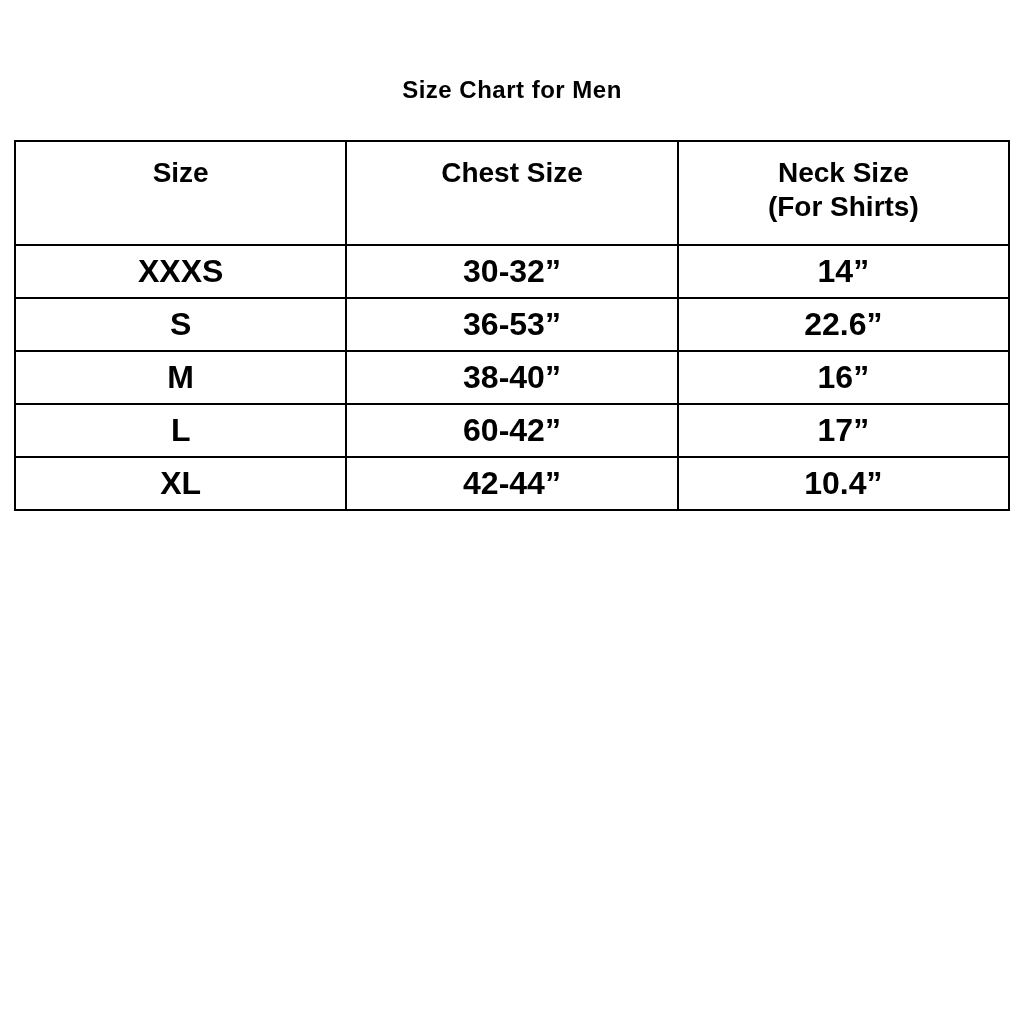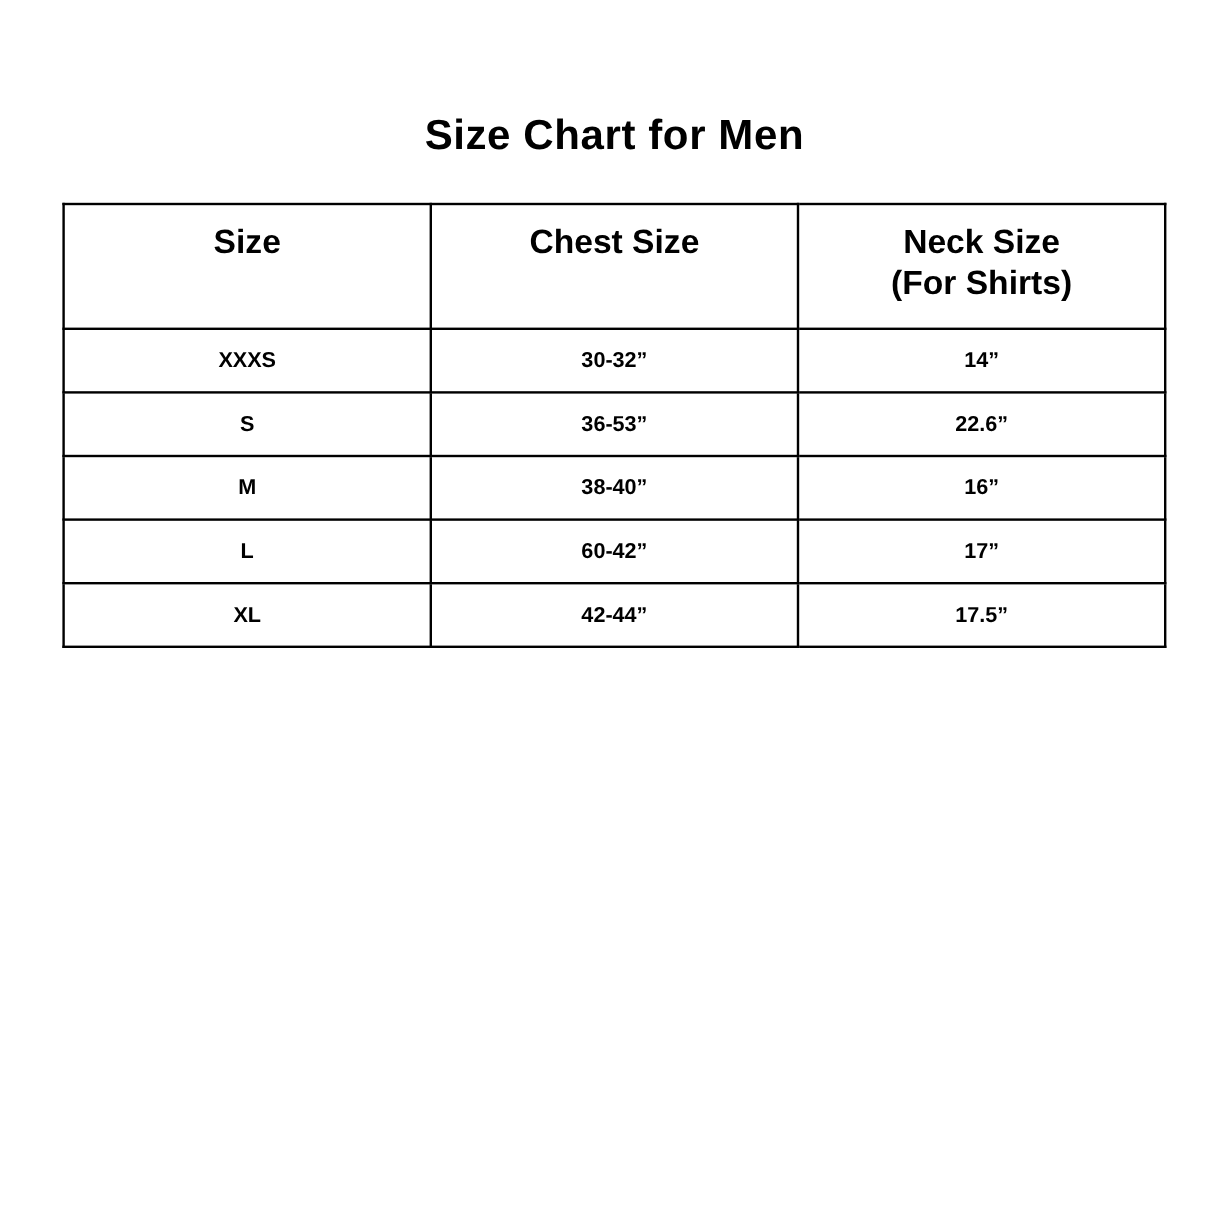--- a/index.html
+++ b/index.html
@@ -8,29 +8,29 @@
   }
   body {
     width: 1024px;
     height: 1024px;
     background: #ffffff;
     color: #000000;
     font-family: "Liberation Sans", sans-serif;
     overflow: hidden;
   }
   .page-title {
-    margin: 17px;
+    margin: 0;
     padding-top: 76px;
     text-align: center;
-    font-size: 35px;
+    font-size: 24px;
     font-weight: bold;
     letter-spacing: 0.5px;
   }
   table.size-chart {
-    width: 920px;
+    width: 996px;
     margin: 36px auto 0 auto;
     border-collapse: collapse;
     table-layout: fixed;
     background: #ffffff;
   }
   table.size-chart th,
   table.size-chart td {
     border: 2px solid #000000;
     font-weight: bold;
     text-align: center;
@@ -39,21 +39,21 @@
   table.size-chart th {
     height: 88px;
     vertical-align: top;
     padding-top: 14px;
     font-size: 28px;
     line-height: 34px;
   }
   table.size-chart td {
     height: 51px;
     vertical-align: middle;
-    font-size: 18px;
+    font-size: 32px;
   }
   .header-line {
     display: block;
   }
 </style>
 </head>
 <body>
 
 <h1 class="page-title">Size Chart for Men</h1>
 
@@ -89,16 +89,16 @@
         <td>16”</td>
       </tr>
       <tr>
         <td>L</td>
         <td>60-42”</td>
         <td>17”</td>
       </tr>
       <tr>
         <td>XL</td>
         <td>42-44”</td>
-        <td>17.5”</td>
+        <td>10.4”</td>
       </tr>
     </tbody>
 </table>
 
 </body></html>

